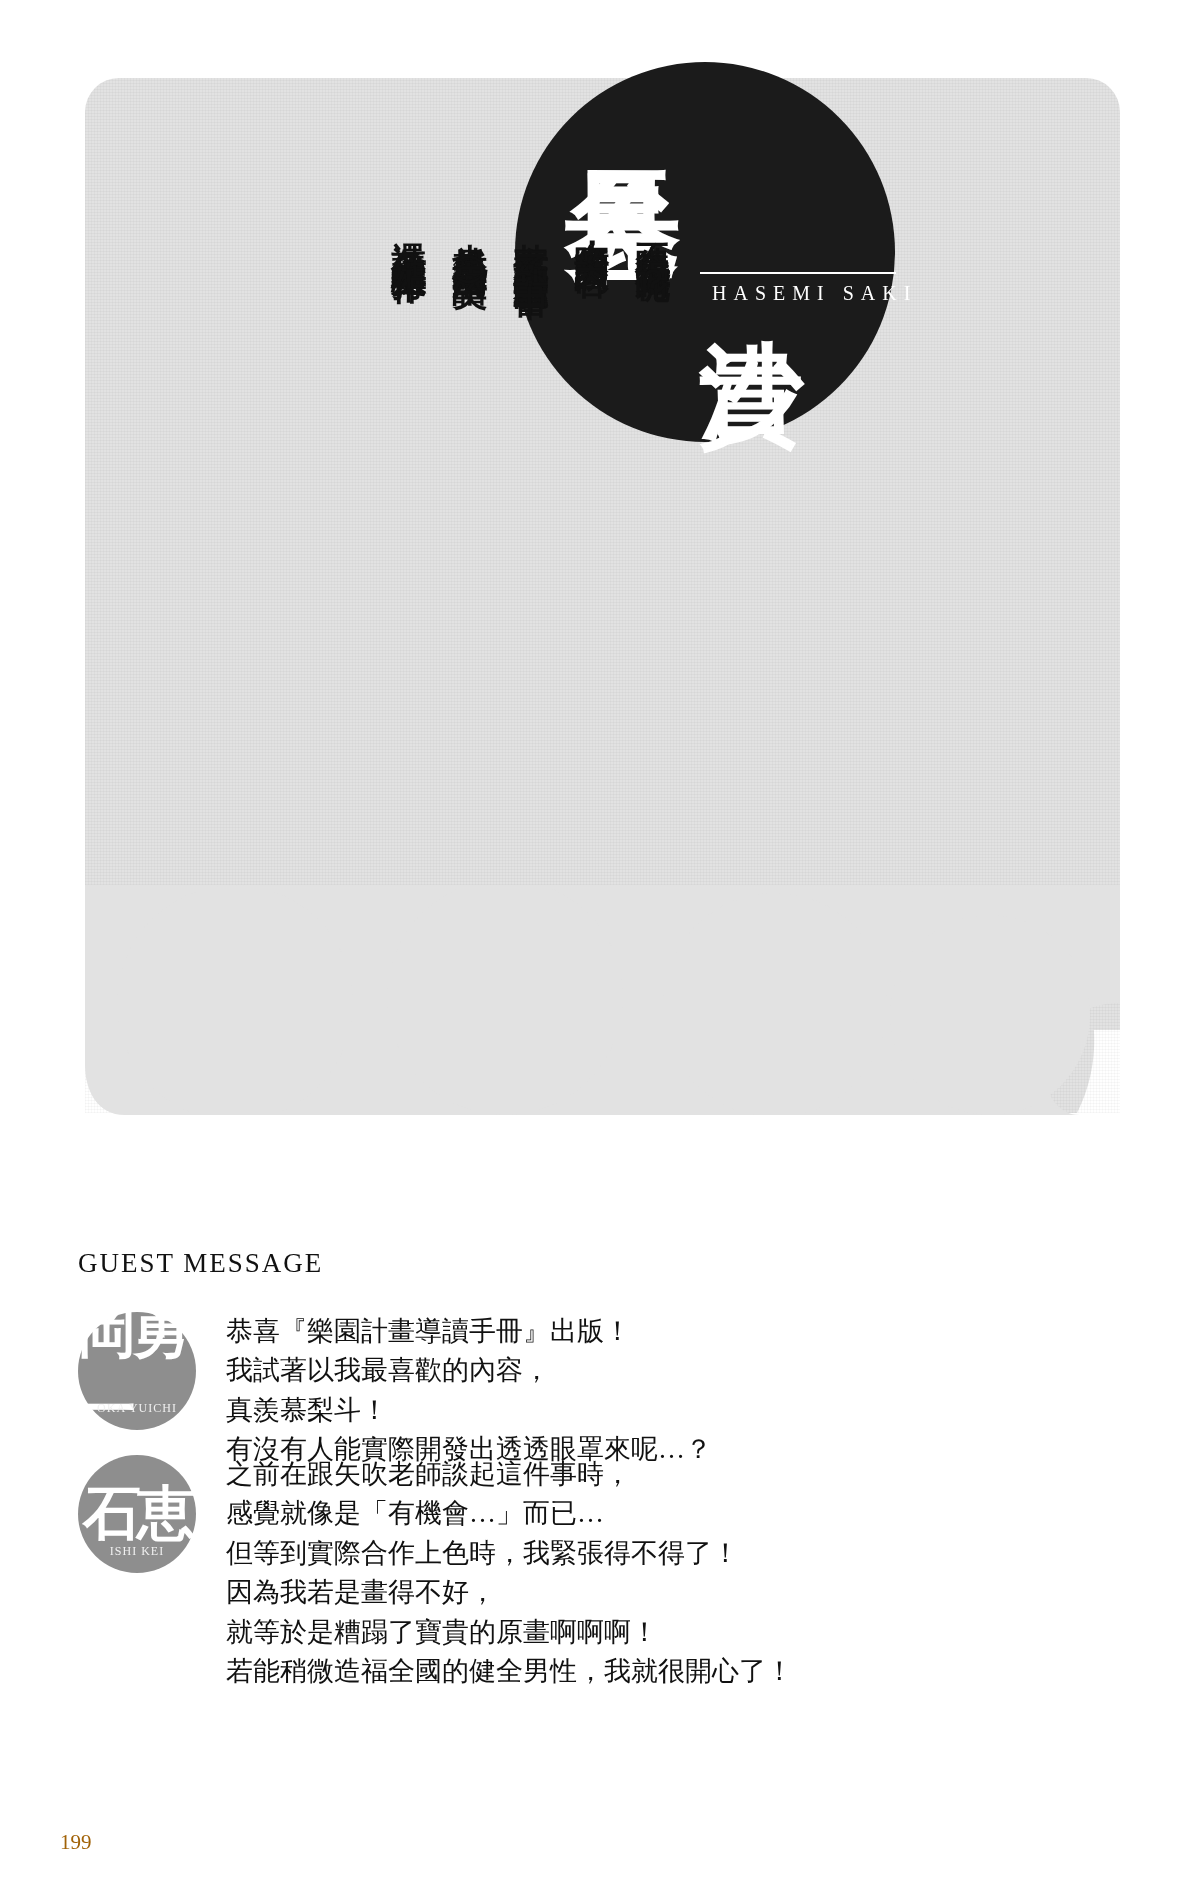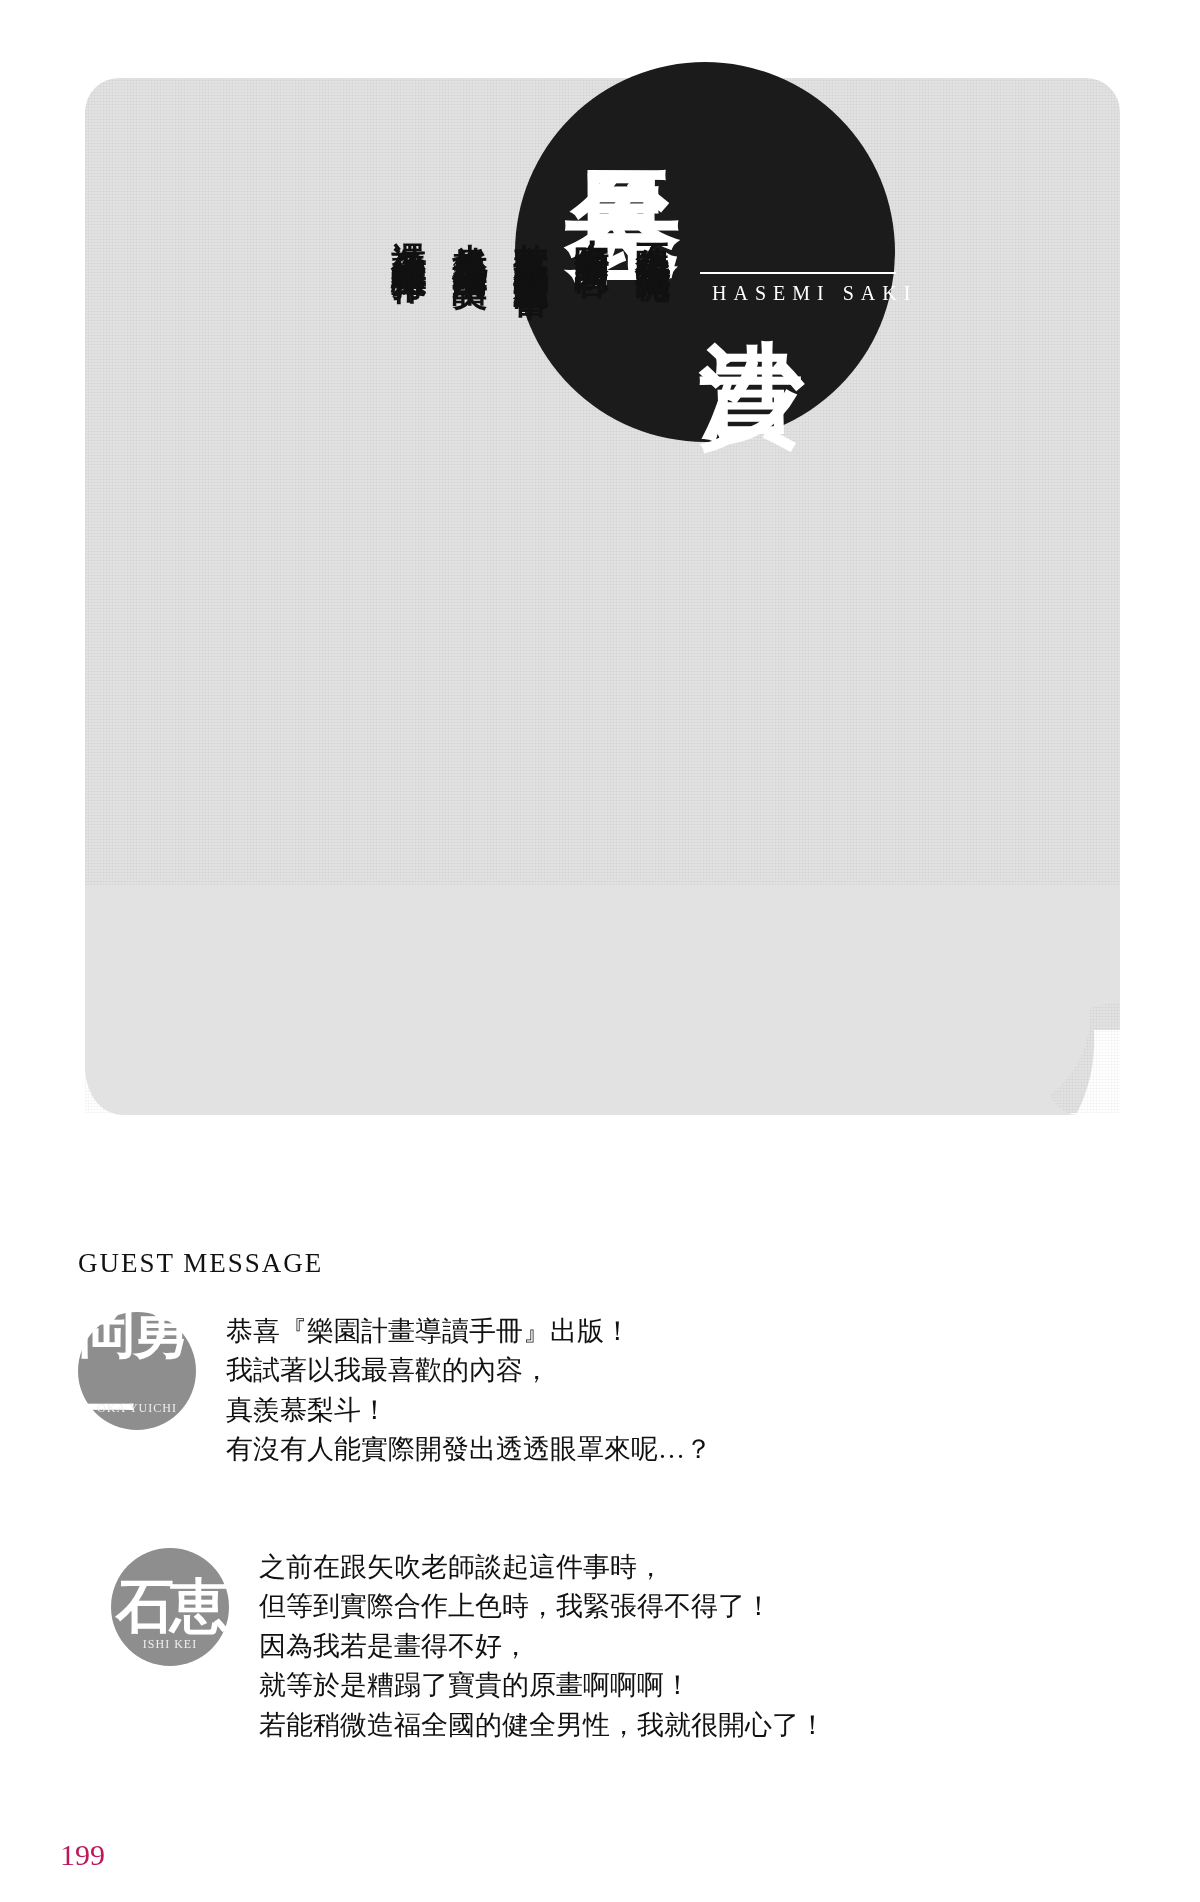--- a/index.html
+++ b/index.html
@@ -131,21 +131,21 @@
     letter-spacing: 2px;
     color: #111;
     font-family: "Liberation Serif", serif;
   }
   .guest-entry {
     position: absolute;
     left: 78px;
     width: 1060px;
   }
   .guest-entry.one { top: 1312px; }
-  .guest-entry.two { top: 1548px; margin-left: 33px; }
+  .guest-entry.two { top: 1455px; }
 
   .stamp {
     position: absolute;
     left: 0;
     top: 0;
     width: 118px;
     height: 118px;
     border-radius: 50%;
     background: #8e8e8e;
     color: #ffffff;
@@ -181,24 +181,23 @@
     line-height: 1.46;
     color: #111111;
   }
   .guest-lines div { white-space: nowrap; }
 
   
   .page-number {
     position: absolute;
     left: 60px;
     top: 1830px;
-    font-size: 30px;
-    color: #be185d;
-    font-family: "Liberation Serif", serif;
-    margin-top: 8px;
+    font-size: 21px;
+    color: #a16207;
+    font-family: "Liberation Serif", serif;
   }
 </style>
 </head>
 <body>
 
 <div class="cloud-panel">
   <div class="cloud-noise"></div>
   <svg class="cloud-bumps" viewBox="0 0 1035 230" preserveAspectRatio="none">
     <path d="M0,0 L1035,0 L1035,118 C990,118 960,150 960,186 C960,212 975,230 995,230 L40,230 C12,230 0,205 0,180 Z" fill="#e2e2e2"></path>
     <circle cx="150" cy="118" r="118" fill="#e2e2e2"></circle>
@@ -238,20 +237,21 @@
   </div>
 </div>
 
 <div class="guest-entry two">
   <div class="stamp">
     <div class="kanji">石恵</div>
     <div class="romaji">ISHI KEI</div>
   </div>
   <div class="guest-lines">
     <div>之前在跟矢吹老師談起這件事時，</div>
+    <div>感覺就像是「有機會…」而已…</div>
     <div>但等到實際合作上色時，我緊張得不得了！</div>
     <div>因為我若是畫得不好，</div>
     <div>就等於是糟蹋了寶貴的原畫啊啊啊！</div>
     <div>若能稍微造福全國的健全男性，我就很開心了！</div>
   </div>
 </div>
 
 <div class="page-number">199</div>
 
 </body></html>

